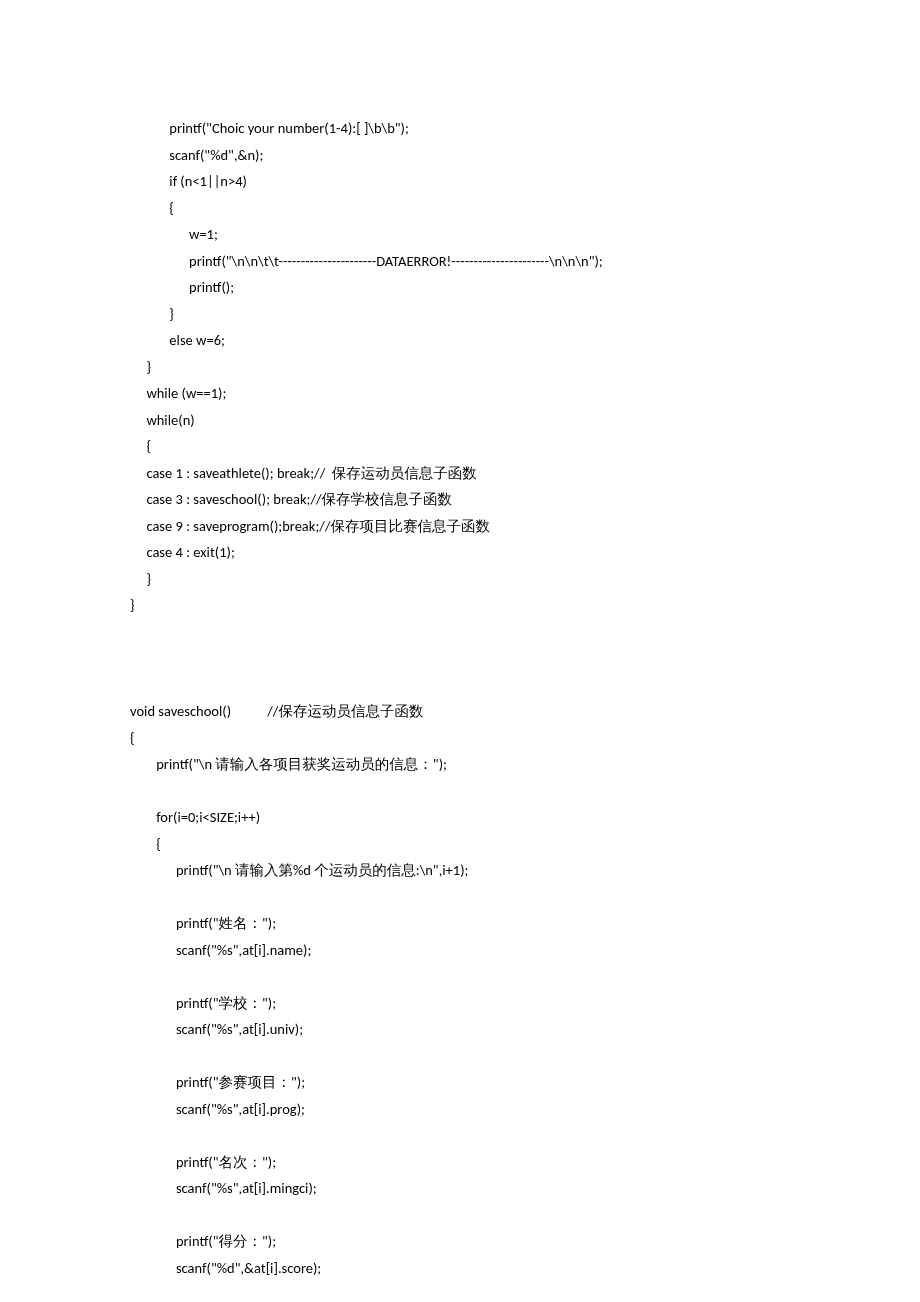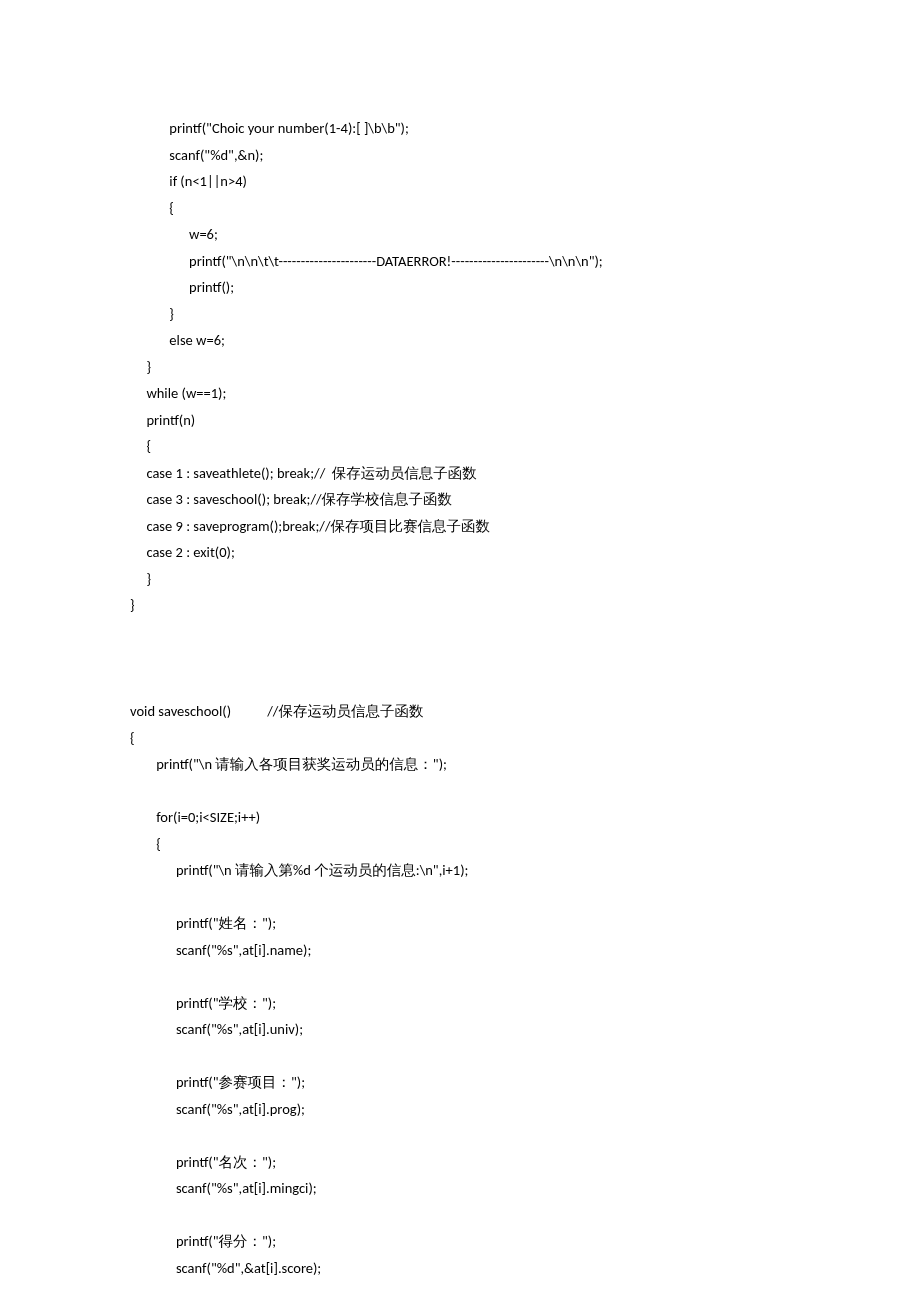--- a/index.html
+++ b/index.html
@@ -22,33 +22,33 @@
       white-space: pre-wrap;
     }
   </style>
 </head>
 <body>
 
 <pre><span>            printf("Choic your number(1-4):[ ]\b\b");</span>
 <span>            scanf("%d",&amp;n);</span>
 <span>            if (n&lt;1||n&gt;4)</span>
 <span>            {</span>
-<span>                  w=6;</span>
+<span>                  w=1;</span>
 <span>                  printf("\n\n\t\t----------------------DATAERROR!----------------------\n\n\n");</span>
 <span>                  printf();</span>
 <span>            }</span>
 <span>            else w=6;</span>
 <span>     }</span>
 <span>     while (w==1);</span>
-<span>     printf(n)</span>
+<span>     while(n)</span>
 <span>     {</span>
 <span>     case 1 : saveathlete(); break;//  </span><span class="cjk">保存运动员信息子函数</span>
 <span>     case 3 : saveschool(); break;//</span><span class="cjk">保存学校信息子函数</span>
 <span>     case 9 : saveprogram();break;//</span><span class="cjk">保存项目比赛信息子函数</span>
-<span>     case 2 : exit(0);</span>
+<span>     case 4 : exit(1);</span>
 <span>     }</span>
 <span>}</span>
 <span></span>
 <span></span>
 <span></span>
 <span>void saveschool()           //</span><span class="cjk">保存运动员信息子函数</span>
 <span>{</span>
 <span>        printf("\n </span><span class="cjk">请输入各项目获奖运动员的信息：</span><span>");</span>
 <span></span>
 <span>        for(i=0;i&lt;SIZE;i++)</span>

